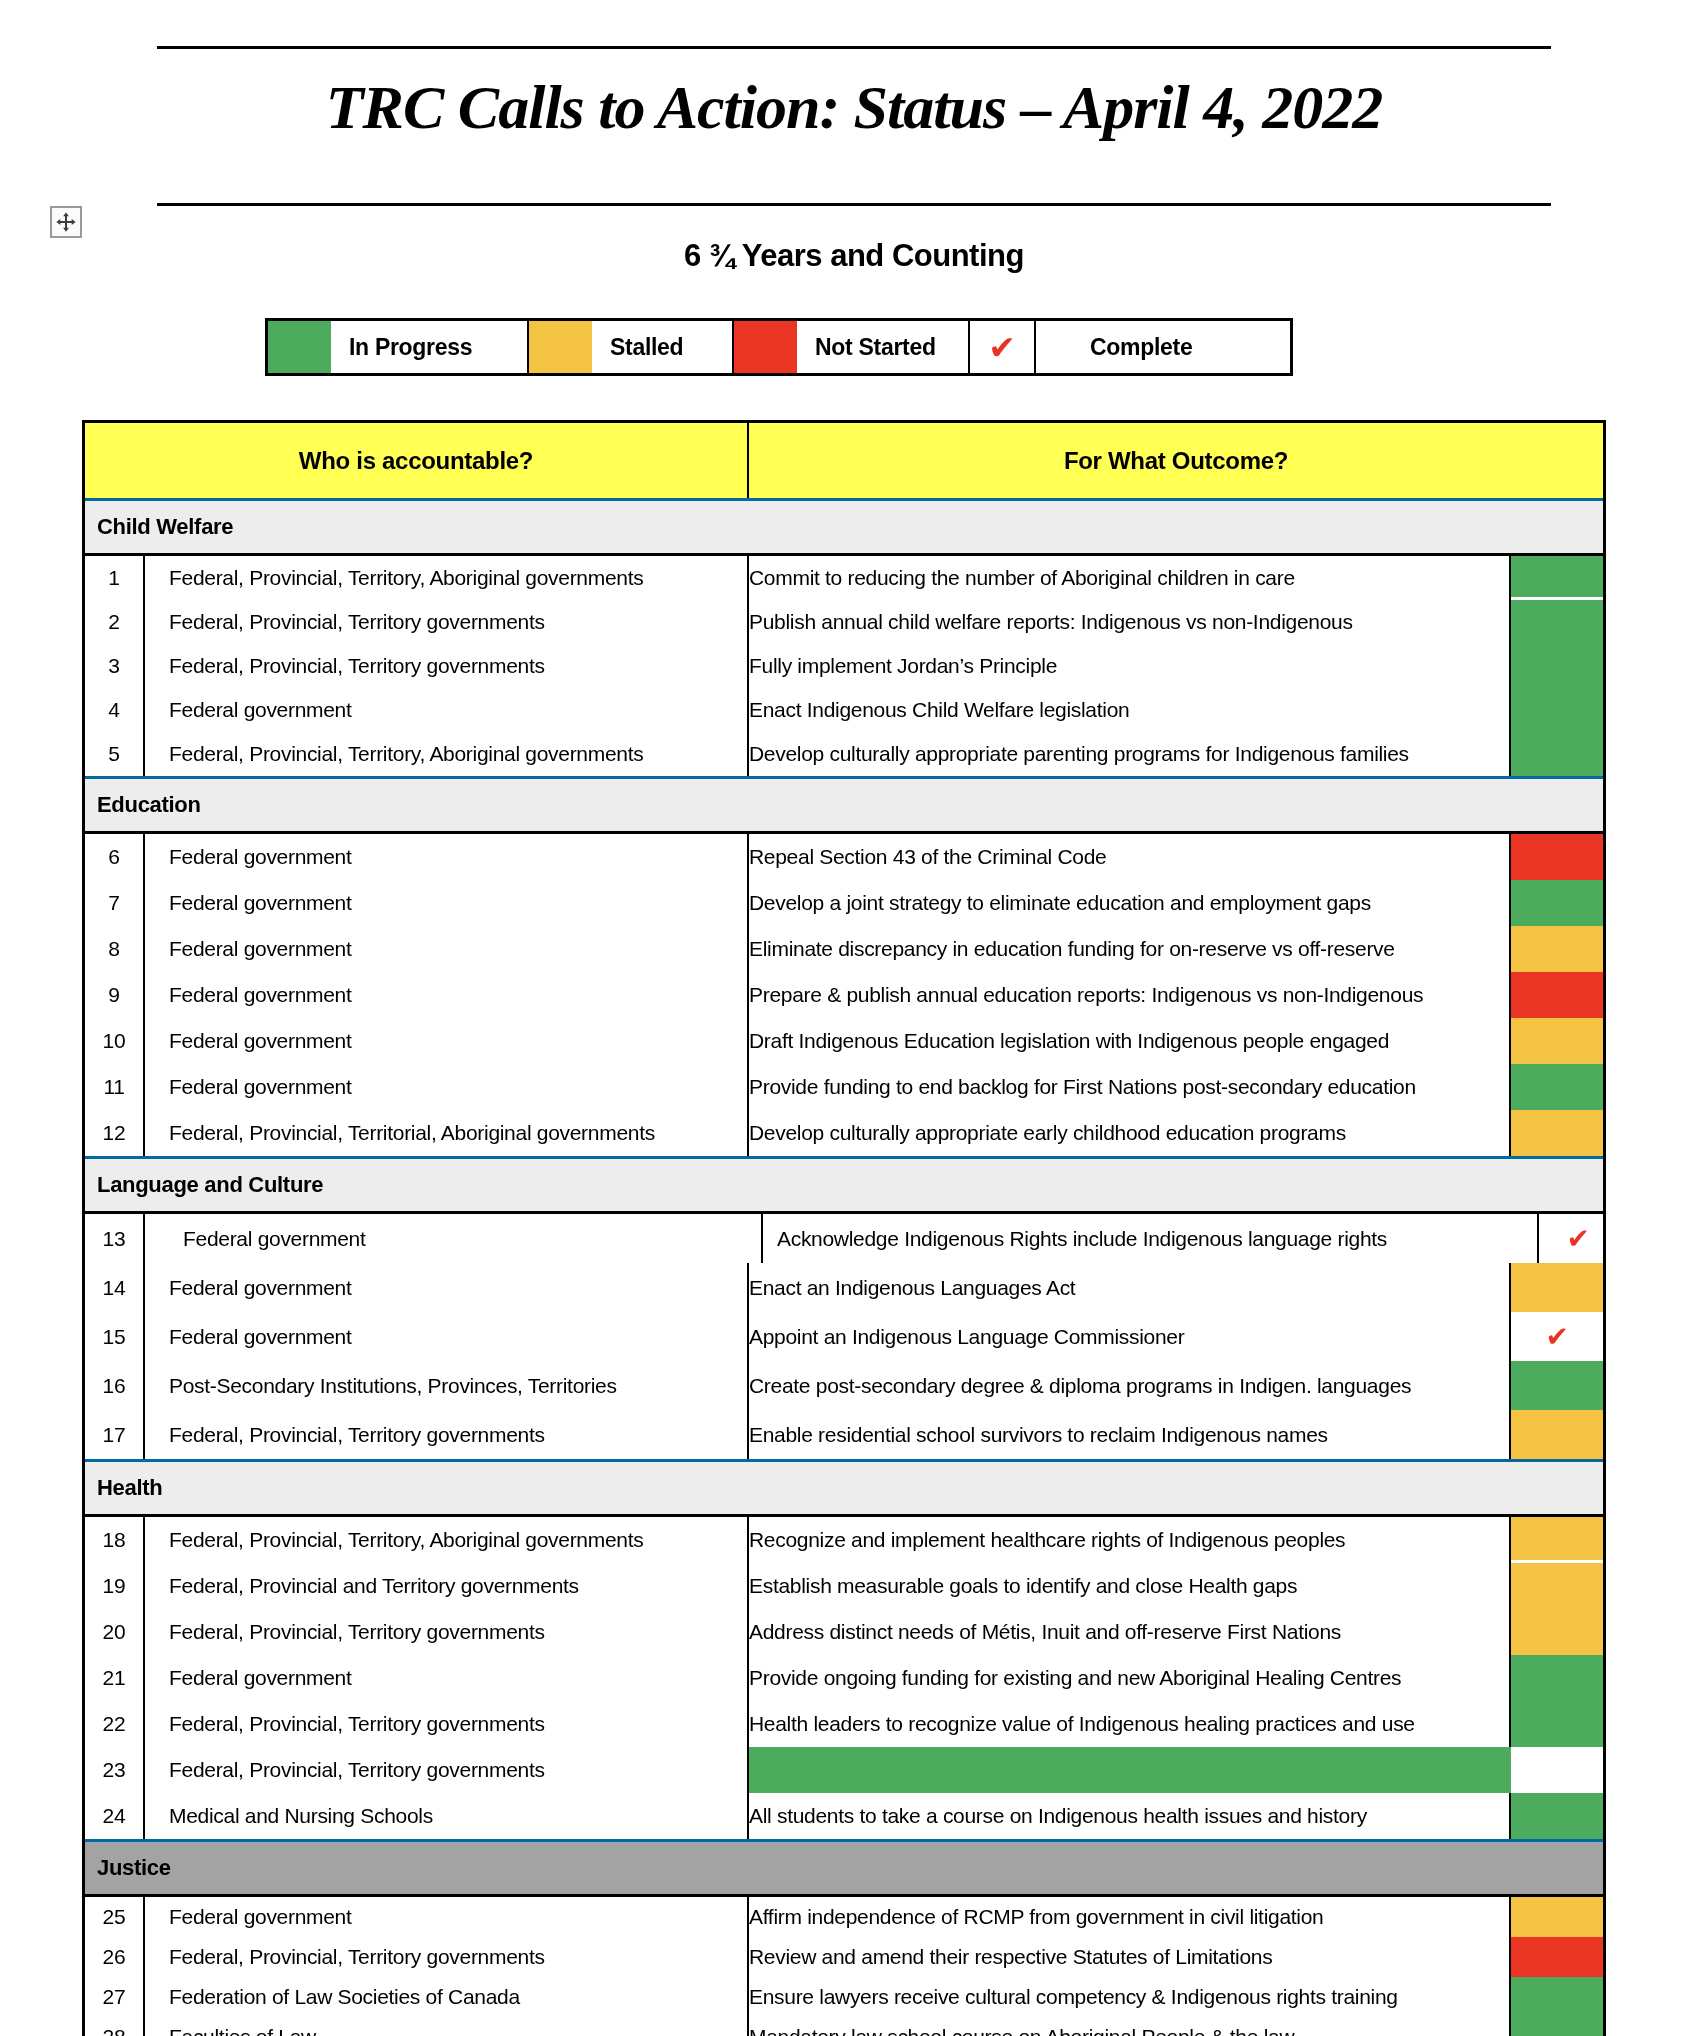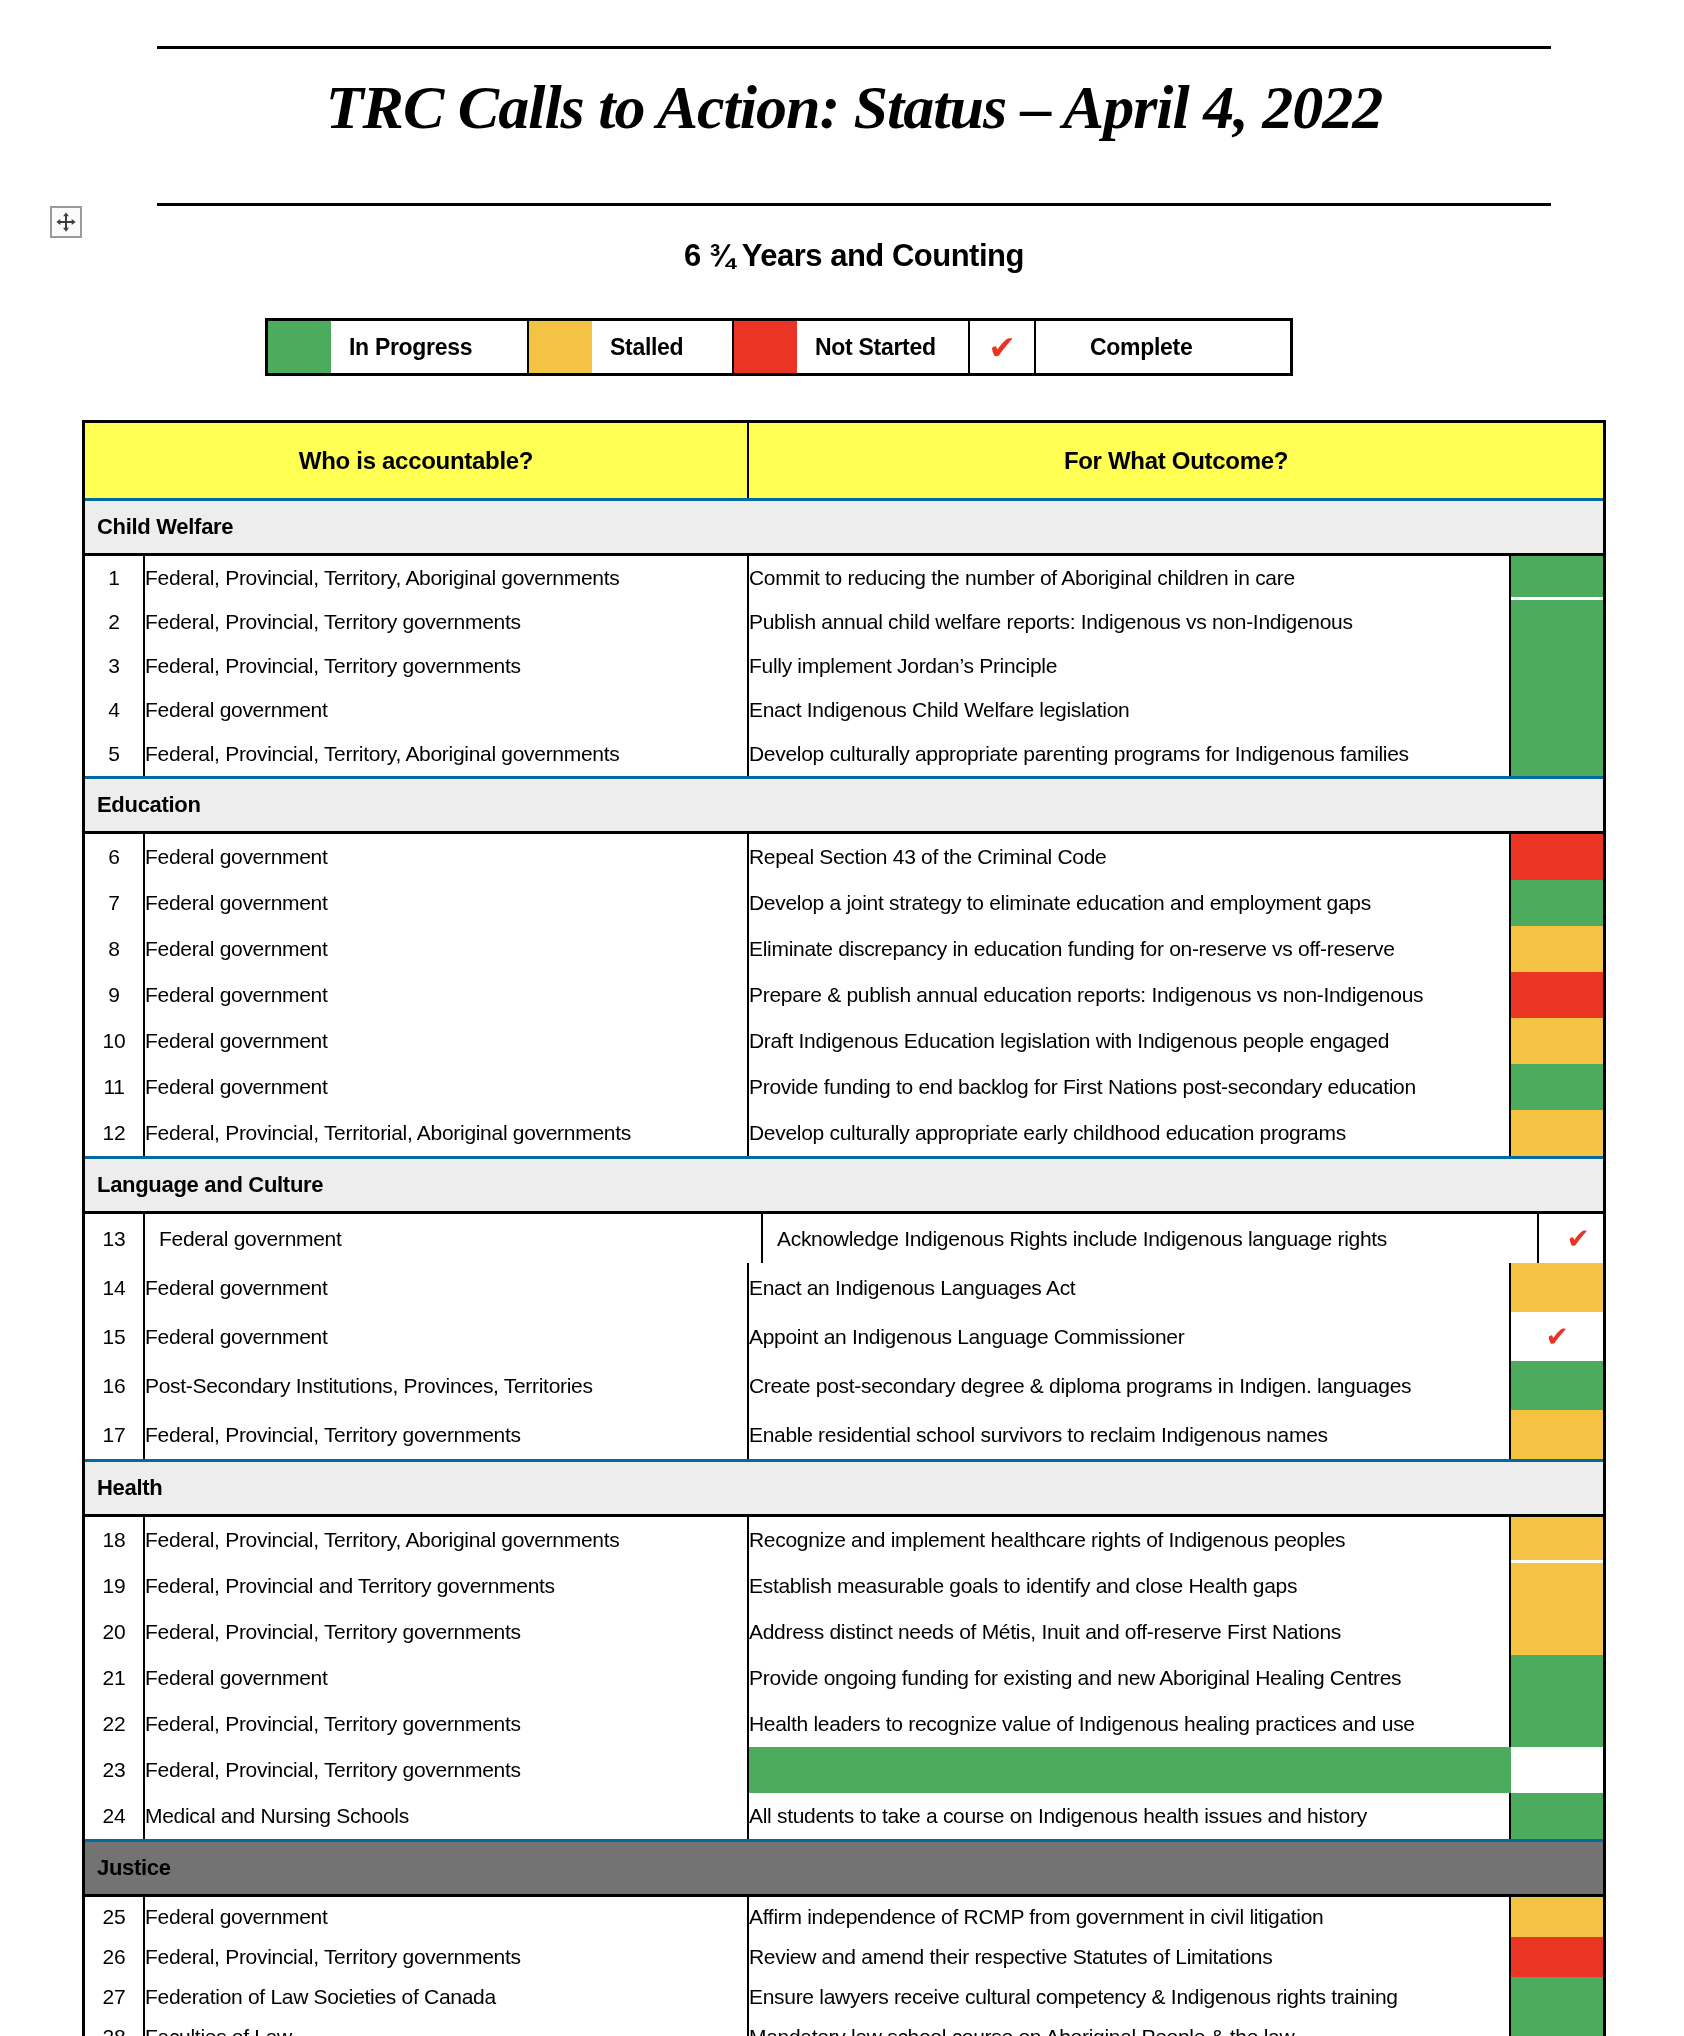--- a/index.html
+++ b/index.html
@@ -44,21 +44,21 @@
   .thead .hcell:first-child { border-right:2px solid #000; }
 
   .section-header { height:58px; background:#EDEDED; border-top:3px solid #0369a1;
                     border-bottom:3px solid #000; display:flex; align-items:center;
                     padding-left:12px; font-weight:bold; font-size:22px; letter-spacing:-0.3px; }
 
   .srow { display:grid; grid-template-columns:60px 604px 762px 1fr; }
   .srow .cell { display:flex; align-items:center; font-size:21px; letter-spacing:-0.3px;
                 white-space:nowrap; overflow:hidden; }
   .cell-num { justify-content:center; border-right:2px solid #000; }
-  .cell-who { padding-left:0; border-right:2px solid #000; }
+  .cell-who { padding-left:24px; border-right:2px solid #000; }
   .cell-outcome { border-right:2px solid #000; }
   .cell-status { justify-content:center; }
   .cell-status.divider-below { border-bottom:3px solid #fff; }
   .cell-status .row-check { font-size:28px; font-weight:bold; line-height:1; }
 </style>
 </head>
 <body>
 
 <div class="page">
 
@@ -239,21 +239,21 @@
         <div class="cell cell-num">23</div>
         <div class="cell cell-who">Federal, Provincial, Territory governments</div>
         <div class="cell cell-status" style="background: rgb(76, 171, 92);"></div>
       </div>
       <div class="srow" style="height: 46px;">
         <div class="cell cell-num">24</div>
         <div class="cell cell-who">Medical and Nursing Schools</div>
         <div class="cell cell-outcome">All students to take a course on Indigenous health issues and history</div>
         <div class="cell cell-status" style="background: rgb(76, 171, 92);"></div>
       </div>
-      <div class="section-header" style="background: #737373;">Justice</div>
+      <div class="section-header" style="background: #a3a3a3;">Justice</div>
       <div class="srow" style="height: 40px;">
         <div class="cell cell-num">25</div>
         <div class="cell cell-who">Federal government</div>
         <div class="cell cell-outcome">Affirm independence of RCMP from government in civil litigation</div>
         <div class="cell cell-status" style="background: rgb(245, 195, 67);"></div>
       </div>
       <div class="srow" style="height: 40px;">
         <div class="cell cell-num">26</div>
         <div class="cell cell-who">Federal, Provincial, Territory governments</div>
         <div class="cell cell-outcome">Review and amend their respective Statutes of Limitations</div>

